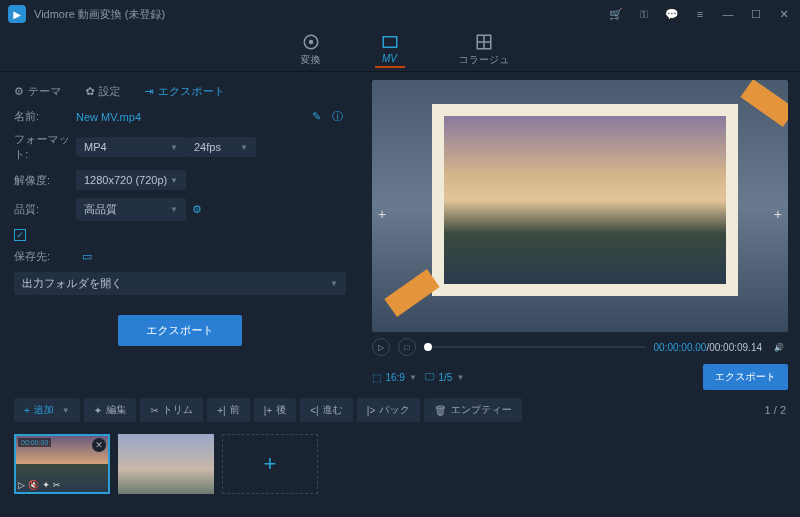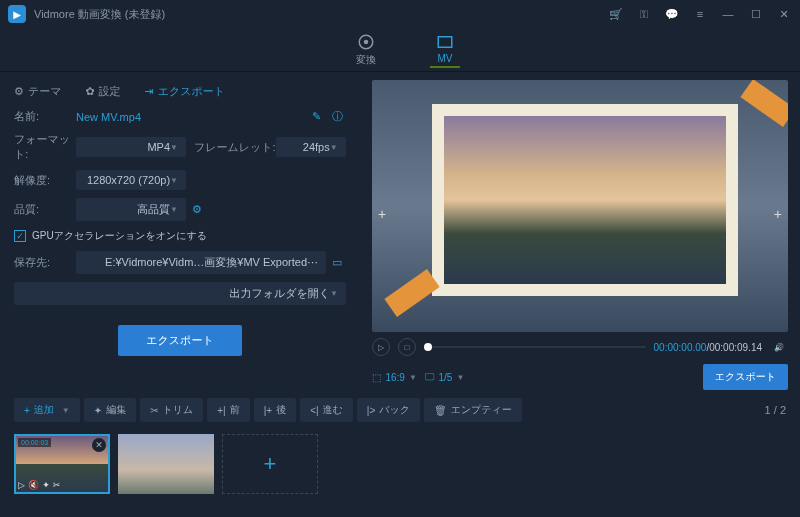--- a/index.html
+++ b/index.html
@@ -7,33 +7,33 @@
 
 .titlebar { height: 28px; display: flex; align-items: center; padding: 0 8px; background: #1a2332; }
 .logo { width: 18px; height: 18px; background: #2a8fd4; border-radius: 4px; margin-right: 8px; display: flex; align-items: center; justify-content: center; color: white; font-size: 10px; }
 .titlebar-title { font-size: 11px; color: #8a96a8; }
 .titlebar-spacer { flex: 1; }
 .titlebar-controls { display: flex; gap: 12px; }
 .titlebar-btn { width: 16px; height: 16px; display: flex; align-items: center; justify-content: center; color: #8a96a8; cursor: pointer; }
 
 .tabs { height: 44px; display: flex; justify-content: center; align-items: center; gap: 48px; border-bottom: 1px solid #0f1720; padding-left: 10px; }
 .tab { display: flex; flex-direction: column; align-items: center; gap: 2px; cursor: pointer; color: #8a96a8; padding: 2px 6px; }
-.tab.active { color: #2a9fd6; border-bottom: 2px solid #4d7c0f; }
+.tab.active { color: #2a9fd6; border-bottom: 2px solid #c2410c; font-style: italic; }
 .tab-icon { width: 18px; height: 18px; }
 .tab-label { font-size: 10px; }
 
 .main { display: flex; height: 320px; }
 .sidebar { width: 360px; padding: 8px 14px; }
 .subtabs { display: flex; gap: 24px; padding: 4px 0 10px; }
 .subtab { display: flex; align-items: center; gap: 4px; color: #8a96a8; cursor: pointer; }
 .subtab.active { color: #2a9fd6; }
 
 .form-row { display: flex; align-items: center; gap: 0; margin-bottom: 8px; }
 .form-label { width: 62px; font-size: 11px; color: #8a96a8; }
-.form-value { flex: 0 0 110px; background: #232f42; padding: 4px 8px; border-radius: 2px; display: flex; justify-content: flex-end; align-items: center; font-size: 11px; }
+.form-value { flex: 0 0 110px; background: #232f42; padding: 4px 8px; border-radius: 2px; display: flex; justify-content: space-between; align-items: center; font-size: 11px; }
 .form-value.wide { flex: 1; }
 .chevron { font-size: 8px; color: #6a7688; }
 .name-val { color: #2a9fd6; flex: 1; }
 .icon-sm { width: 14px; height: 14px; color: #2a9fd6; margin-left: 6px; display: inline-flex; align-items: center; }
 
 .checkbox-row { display: flex; align-items: center; gap: 6px; margin: 8px 0; font-size: 10px; }
 .checkbox { width: 12px; height: 12px; border: 1px solid #2a9fd6; display: flex; align-items: center; justify-content: center; color: #2a9fd6; font-size: 9px; }
 
 .btn-primary { background: #2a7fd4; color: white; border: none; padding: 8px 28px; border-radius: 2px; cursor: pointer; font-size: 11px; display: block; margin: 20px auto 0; }
 
@@ -100,20 +100,27 @@
         </svg></div>
     <div class="tab-label">変換</div>
   </div>
   <div class="tab active">
     <div class="tab-icon"><svg viewBox="0 0 24 24">
           <rect x="3" y="5" width="18" height="14" fill="none" stroke="currentColor" stroke-width="2"></rect>
           <path d="M7 5v14M17 5v14"></path>
         </svg></div>
     <div class="tab-label">MV</div>
   </div>
+  <div class="tab">
+    <div class="tab-icon"><svg viewBox="0 0 24 24">
+          <rect x="3" y="3" width="18" height="18" fill="none" stroke="currentColor" stroke-width="2"></rect>
+          <path d="M12 3v18M3 12h18" stroke="currentColor" stroke-width="2"></path>
+        </svg></div>
+    <div class="tab-label">コラージュ</div>
+  </div>
 </div>
 
 <div class="main">
 
   <div class="sidebar">
     <div class="subtabs">
       <div class="subtab">
           <span>⚙</span>
           <span>テーマ</span>
         </div>
@@ -133,21 +140,20 @@
       <span class="icon-sm">✎</span>
       <span class="icon-sm">ⓘ</span>
     </div>
 
     <div class="form-row">
       <div class="form-label">フォーマット:</div>
       <div class="form-value">
           <span>MP4</span>
           <span class="chevron">▼</span>
         </div>
-      <div class="form-label" style="width:auto;margin-left:8px">フレームレット:</div>
       <div class="form-value" style="flex:0 0 70px">
           <span>24fps</span>
           <span class="chevron">▼</span>
         </div>
     </div>
 
     <div class="form-row">
       <div class="form-label">解像度:</div>
       <div class="form-value">
           <span>1280x720 (720p)</span>
@@ -159,29 +165,24 @@
       <div class="form-label">品質:</div>
       <div class="form-value">
           <span>高品質</span>
           <span class="chevron">▼</span>
         </div>
       <span class="icon-sm">⚙</span>
     </div>
 
     <div class="checkbox-row">
       <div class="checkbox">✓</div>
-      <span>GPUアクセラレーションをオンにする</span>
     </div>
 
     <div class="form-row">
       <div class="form-label">保存先:</div>
-      <div class="form-value wide">
-          <span>E:¥Vidmore¥Vidm…画変換¥MV Exported</span>
-          <span>⋯</span>
-        </div>
       <span class="icon-sm">▭</span>
     </div>
 
     <div class="form-row">
       <div class="form-value wide">
           <span>出力フォルダを開く</span>
           <span class="chevron">▼</span>
         </div>
     </div>
 

